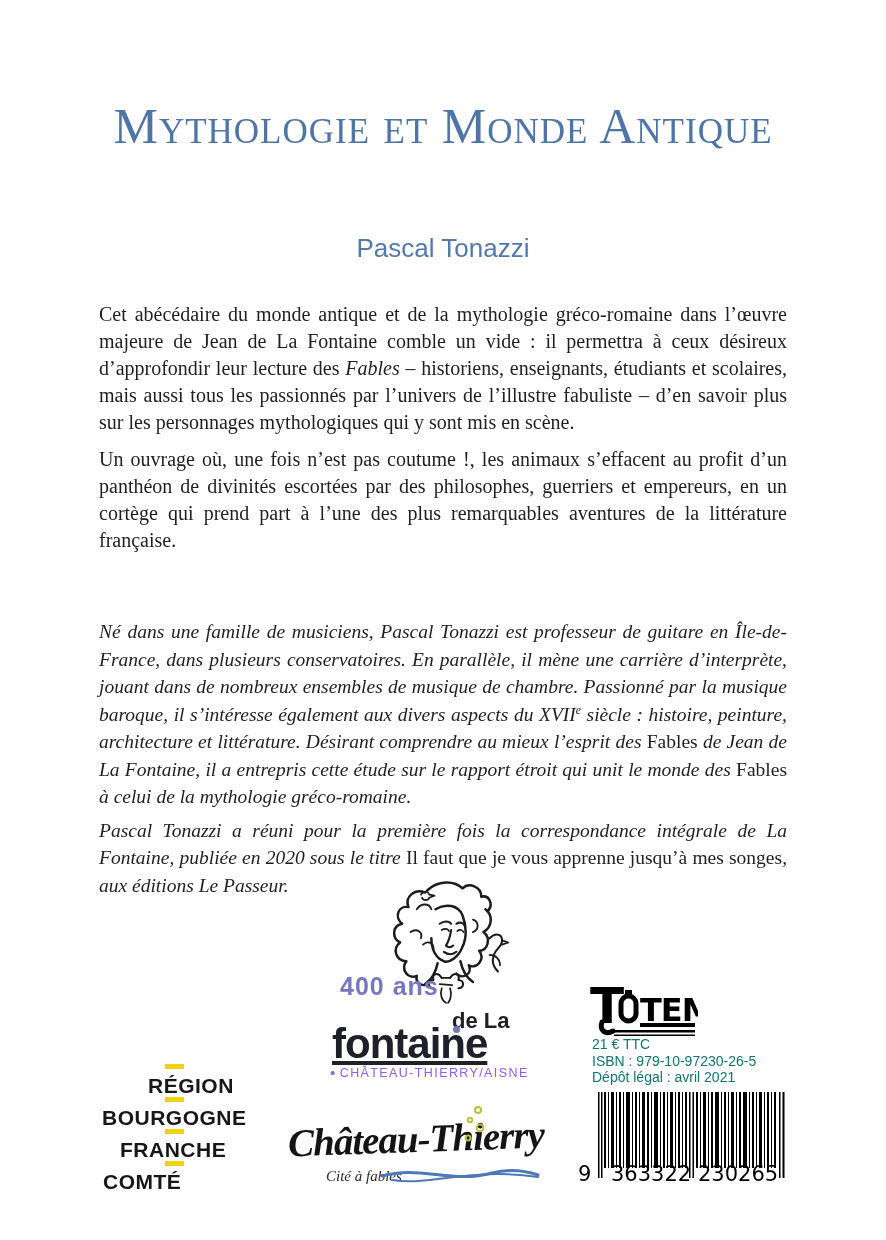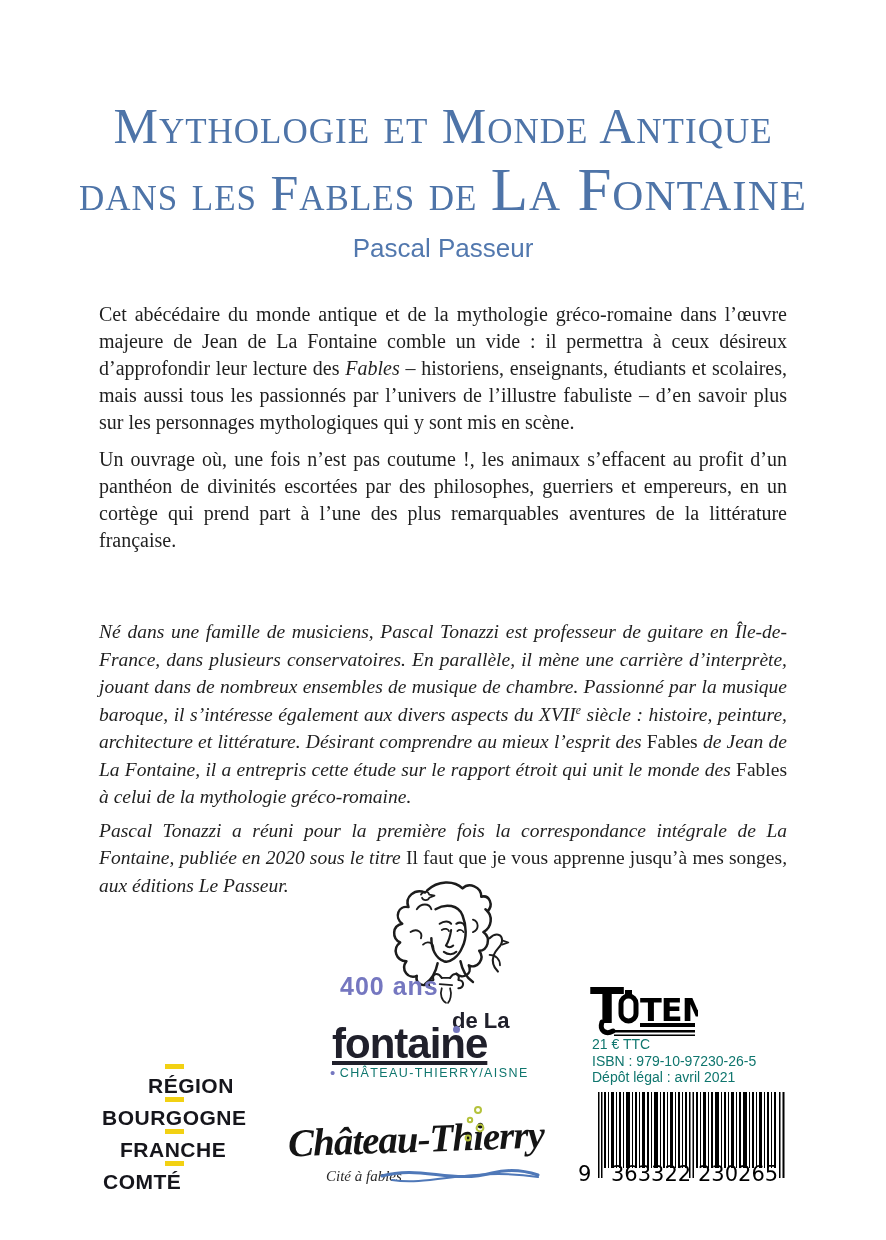--- a/index.html
+++ b/index.html
@@ -43,21 +43,21 @@
   
   .fontaine-logo { position:absolute; left:330px; top:858px; width:240px; height:205px; font-family:"Liberation Sans", sans-serif; }
   .fontaine-portrait { position:absolute; left:54px; top:2px; }
   .fl-anniv { position:absolute; left:10px; top:96px; font-size:25px; font-weight:bold; color:#7577c0; letter-spacing:1px; }
   .fl-first { position:absolute; left:22px; top:108px; font-size:44px; font-weight:bold; color:#20202b; letter-spacing:-1px; }
   .fl-particle { position:absolute; left:122px; top:132px; font-size:22px; font-weight:bold; color:#20202b; }
   .fl-last { position:absolute; left:2px; top:144px; font-size:42px; font-weight:bold; color:#20202b; letter-spacing:-1px;text-decoration:underline; }
   .fl-idot { position:absolute; left:123px; top:150px; width:7px; height:7px; border-radius:50%; background:#7577c0; }
   .fl-loc-row { position:absolute; left:0; top:187px; white-space:nowrap; }
   .fl-dot { color:#7577c0; font-size:15px; vertical-align:middle; }
-  .fl-loc { font-size:12.5px; letter-spacing:1.4px; color:#0f766e; font-weight:500; }
+  .fl-loc { font-size:12.5px; letter-spacing:1.4px; color:#8b5cf6; font-weight:500; }
 
   
   .region-logo { position:absolute; left:95px; top:1046px; width:200px; height:145px;
     font-family:"Liberation Sans", sans-serif; font-weight:bold; color:#16161c; }
   .region-word { position:absolute; font-size:21px; letter-spacing:0.5px; white-space:nowrap; }
   .rw-0 { left:53px; top:10px; }
   .rw-1 { left:7px;  top:42px; }
   .rw-2 { left:25px; top:74px; }
   .rw-3 { left:8px;  top:106px; }
   .region-dash { position:absolute; left:70px; width:19px; height:5px; background:#f2d113; }
@@ -81,23 +81,22 @@
   .bc-digit { position:absolute; top:70px; font-family:"DejaVu Sans", sans-serif; font-size:21px; color:#000; }
   .bc-lead { left:0px; } .bc-g1 { left:33px; } .bc-g2 { left:120px; }
 </style>
 </head>
 <body>
 
 <div class="page">
 
   <h1 class="title-block" style="margin:0; font-weight:normal;">
     <span class="t-line t-line1">Mythologie et Monde Antique</span>
-    <span class="t-line t-line2"><span>dans les Fables de </span><span class="t-large">La Fontaine</span></span>
   </h1>
-  <div class="author-line">Pascal Passeur</div>
+  <div class="author-line">Pascal Tonazzi</div>
 
   <section class="synopsis">
     <p><span class="seg-r">Cet abécédaire du monde antique et de la mythologie gréco-romaine dans l’œuvre majeure de Jean de La Fontaine comble un vide : il permettra à ceux désireux d’approfondir leur lecture des </span><span class="seg-i">Fables</span><span class="seg-r"> – historiens, enseignants, étudiants et scolaires, mais aussi tous les passionnés par l’univers de l’illustre fabuliste – d’en savoir plus sur les personnages mythologiques qui y sont mis en scène.</span></p>
     <p><span class="seg-r">Un ouvrage où, une fois n’est pas coutume !, les animaux s’effacent au profit d’un panthéon de divinités escortées par des philosophes, guerriers et empereurs, en un cortège qui prend part à l’une des plus remarquables aventures de la littérature française.</span></p>
   </section>
 
   <section class="bio">
     <p><span class="seg-i">Né dans une famille de musiciens, Pascal Tonazzi est professeur de guitare en Île-de-France, dans plusieurs conservatoires. En parallèle, il mène une carrière d’interprète, jouant dans de nombreux ensembles de musique de chambre. Passionné par la musique baroque, il s’intéresse également aux divers aspects du XVII</span><span class="seg-i-sup">e</span><span class="seg-i"> siècle : histoire, peinture, architecture et littérature. Désirant comprendre au mieux l’esprit des </span><span class="seg-r">Fables</span><span class="seg-i"> de Jean de La Fontaine, il a entrepris cette étude sur le rapport étroit qui unit le monde des </span><span class="seg-r">Fables</span><span class="seg-i"> à celui de la mythologie gréco-romaine.</span></p>
     <p><span class="seg-i">Pascal Tonazzi a réuni pour la première fois la correspondance intégrale de La Fontaine, publiée en 2020 sous le titre </span><span class="seg-r">Il faut que je vous apprenne jusqu’à mes songes</span><span class="seg-i">, aux éditions Le Passeur.</span></p>
   </section>

